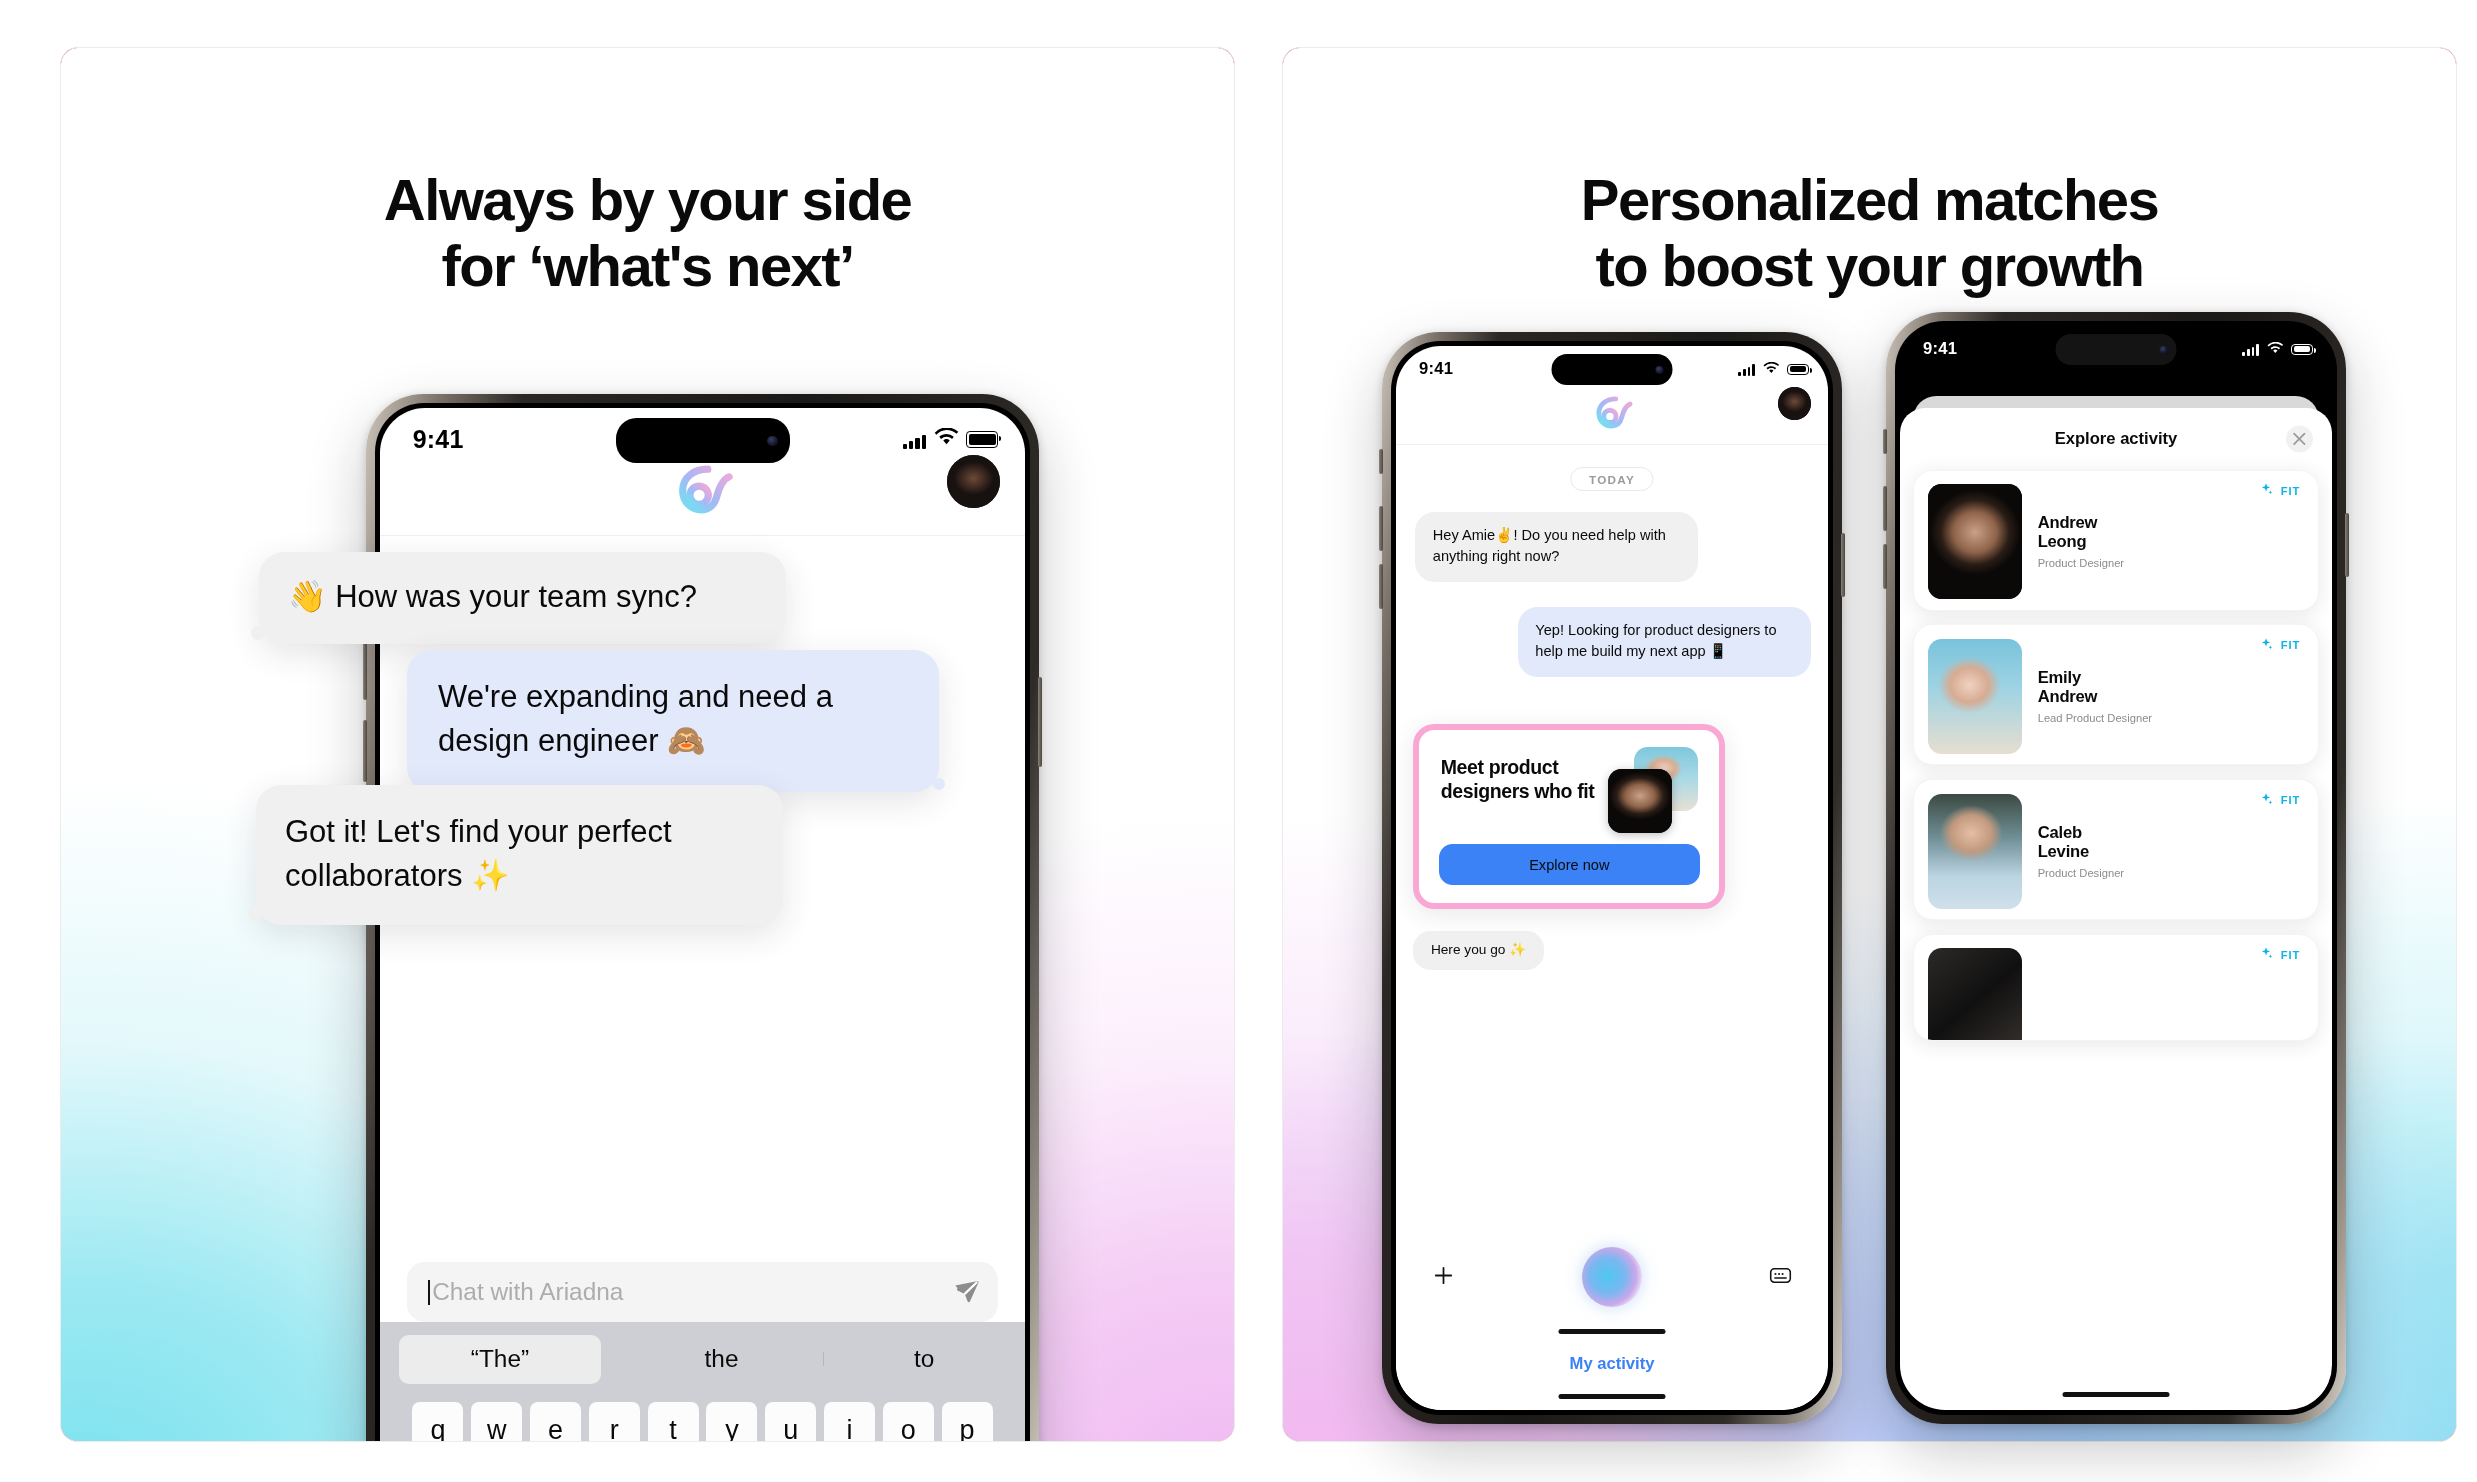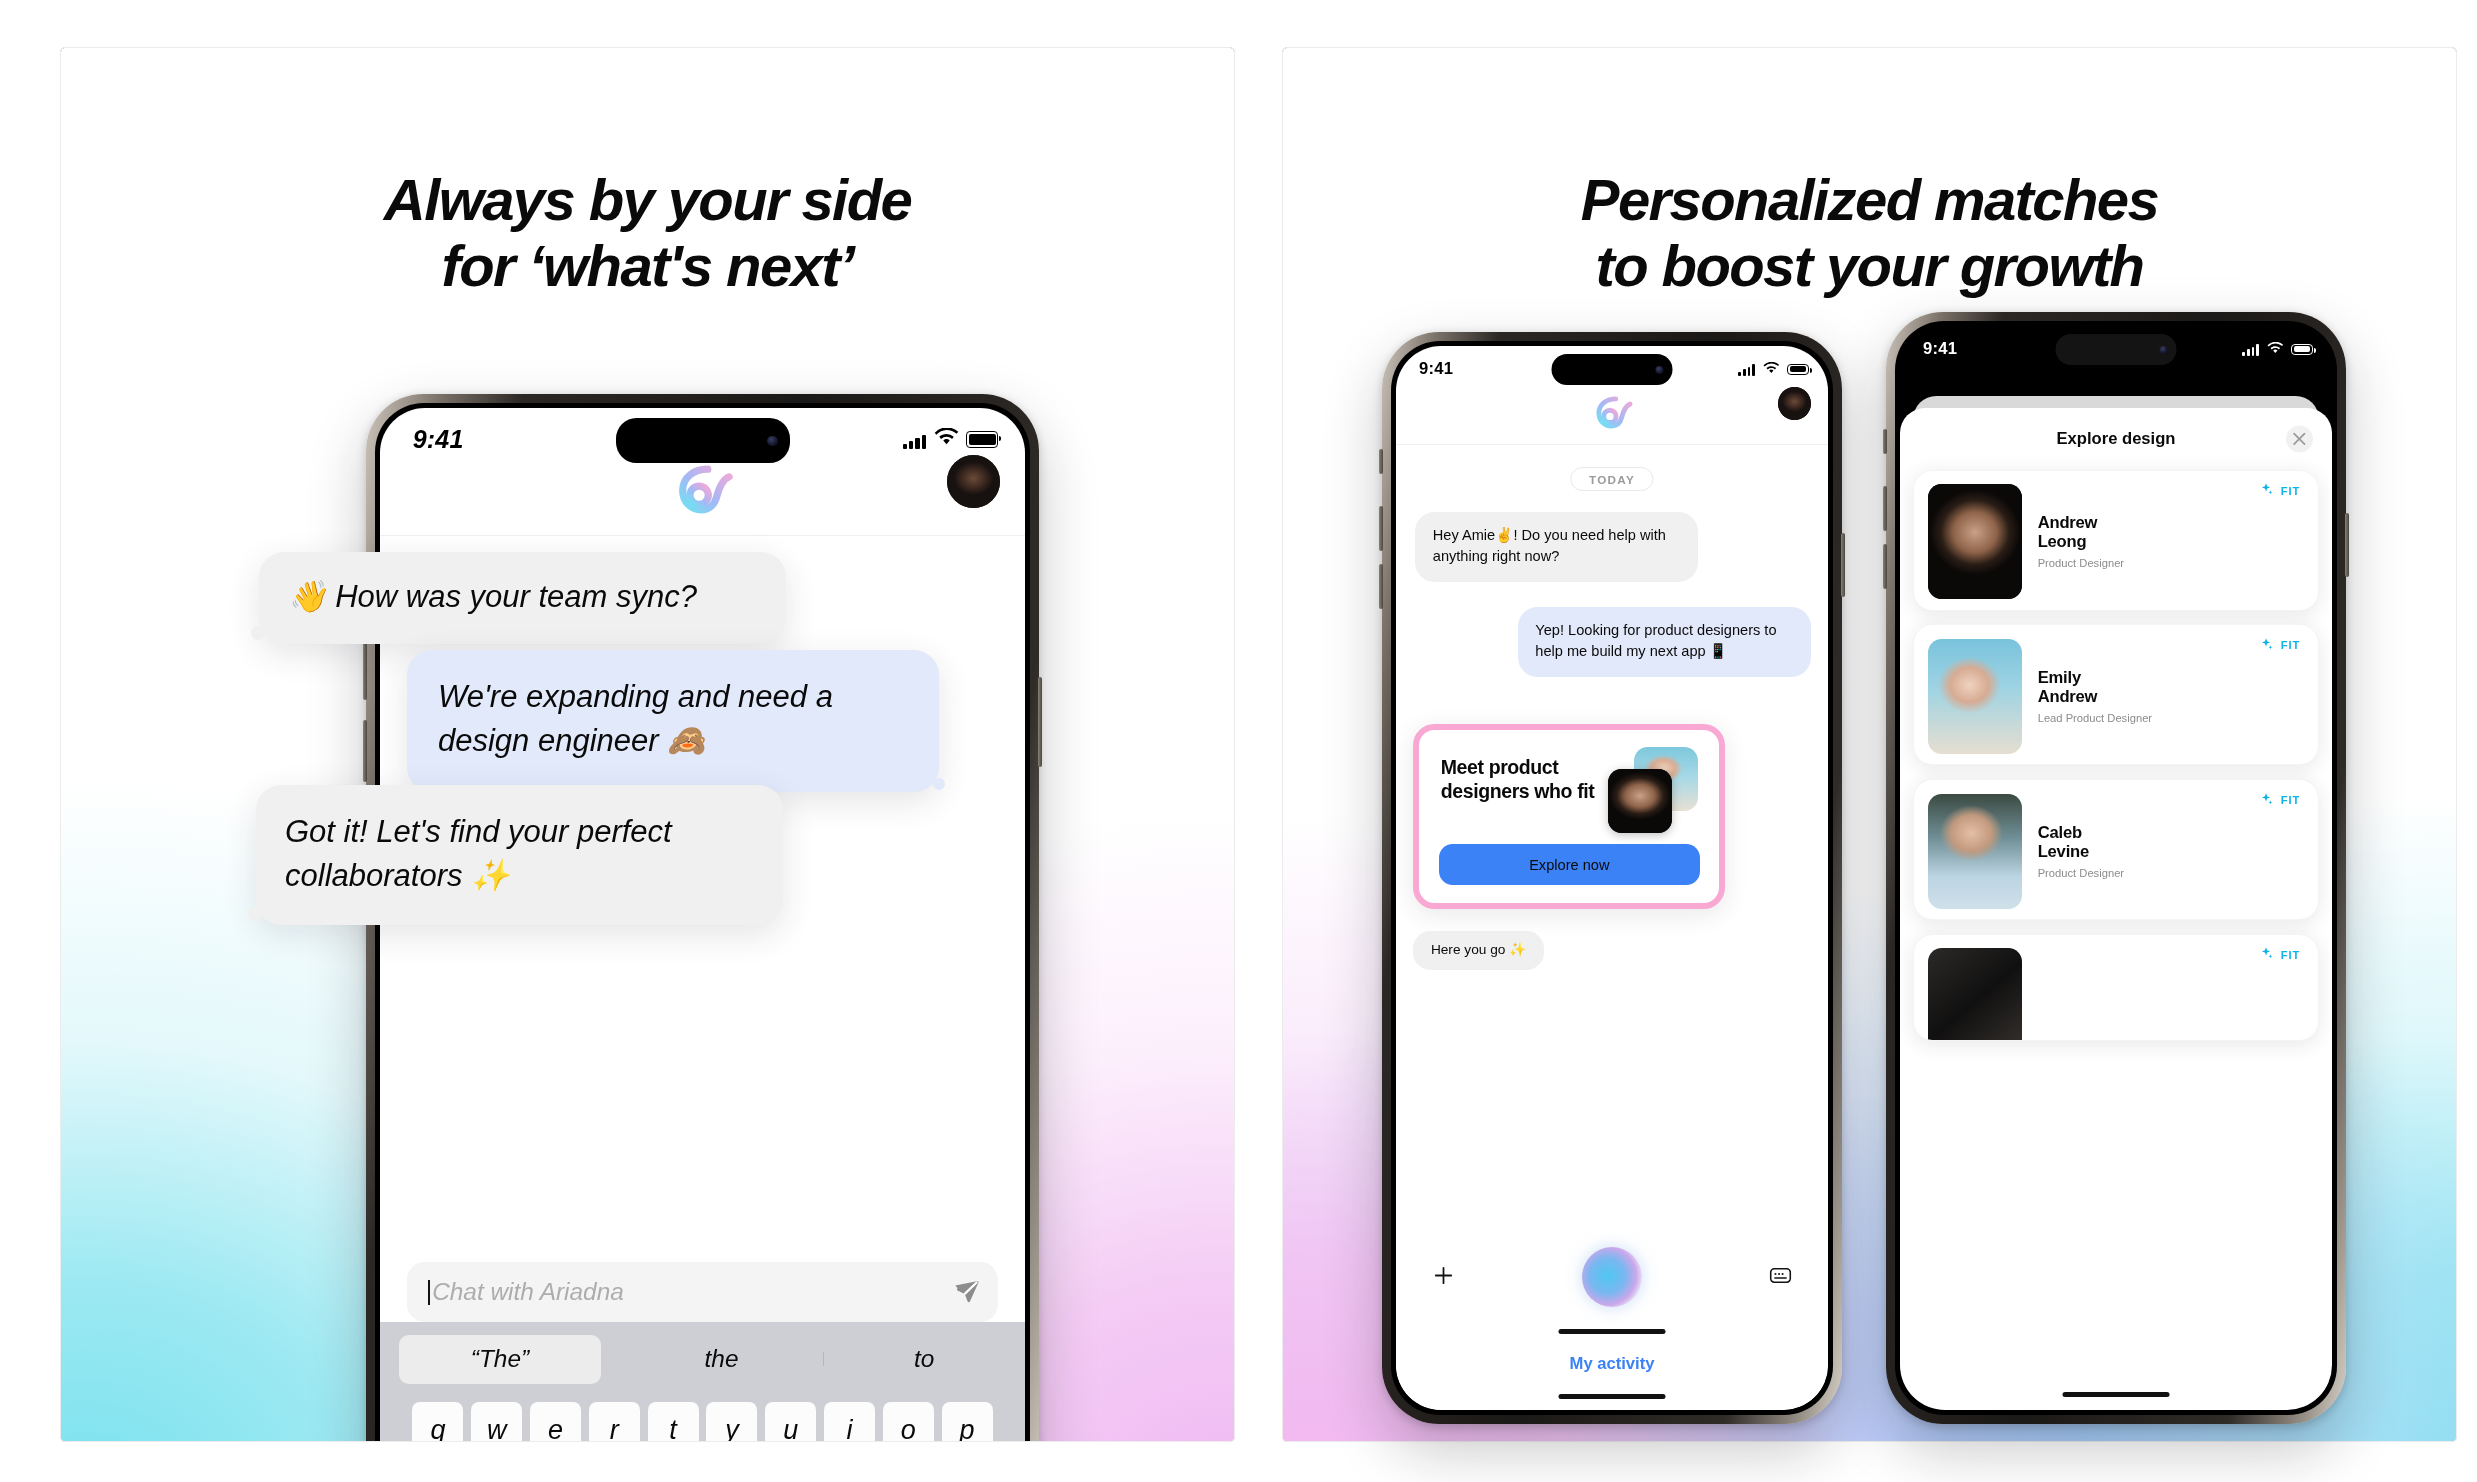--- a/index.html
+++ b/index.html
@@ -7,25 +7,24 @@
     width: 2477px; height: 1482px;
     background: #ffffff;
     font-family: "Liberation Sans", sans-serif;
     overflow: hidden;
   }
   .stage { position: relative; width: 2477px; height: 1482px; background:#fff; }
 
   
   .panel {
     position: absolute;
-    border-radius: 5px;
+    border-radius: 18px;
     overflow: hidden;
     border: 1px solid #ececec;
     background: #be185d;
-    font-style: italic;
   }
   #panel-left  { left: 60px;  top: 47px;  width: 1175px; height: 1395px; }
   #panel-right { left: 1282px;top: 47px;  width: 1175px; height: 1395px; }
 
   .panel-bg {
     position: absolute; inset: 0;
     z-index: 0;
   }
   
   #bg-left {
@@ -552,21 +551,21 @@
             </div>
             <div class="batt" style="width:21.5px;height:10.7px;">
                 <b></b>
               </div>
           </div>
         </div>
 
         <div class="sheet-behind"></div>
         <div class="sheet">
           <div class="sheet-head">
-            <span class="sheet-title">Explore design</span>
+            <span class="sheet-title">Explore activity</span>
             <span class="close-btn">
               <svg width="14.6" height="14.6" viewBox="0 0 14 14">
                   <path d="M2 2l10 10M12 2L2 12" stroke="#9b9b9b" stroke-width="1.7" stroke-linecap="round"></path>
                 </svg>
             </span>
           </div>
           <div class="match-list" id="match-list">
               <div class="match-card">
                 <div class="match-photo">
                   <span class="ph face-dark"></span>

